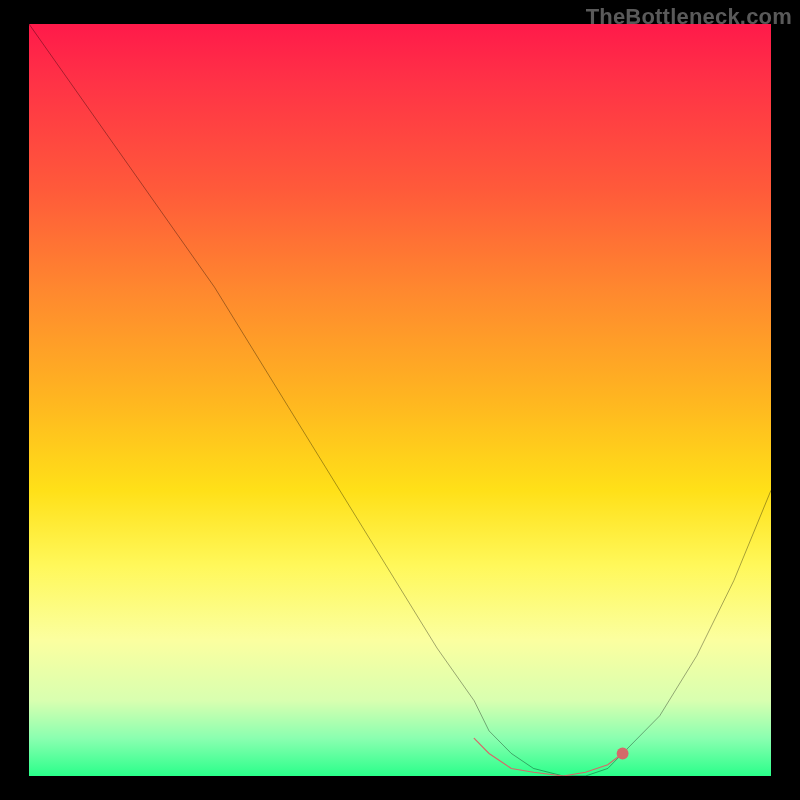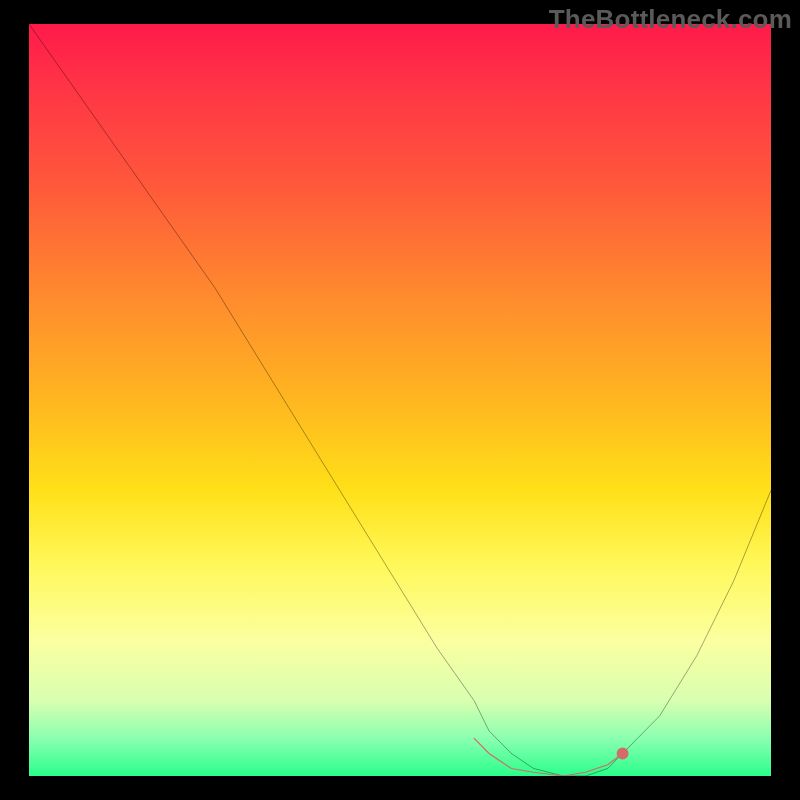--- a/index.html
+++ b/index.html
@@ -36,21 +36,21 @@
       #d8ffb0 90%,
       #8affb0 95%,
       #2aff8a 100%
     );
   }
   .watermark {
     position: absolute;
     top: 4px;
     right: 8px;
     font-family: Arial, Helvetica, sans-serif;
-    font-size: 26px;
+    font-size: 22px;
     font-weight: 600;
     color: #5a5a5a;
     letter-spacing: 0.2px;
     user-select: none;
     margin-left: 11px;
   }
   svg.curve {
     position: absolute;
     left: 0;
     top: 0;

